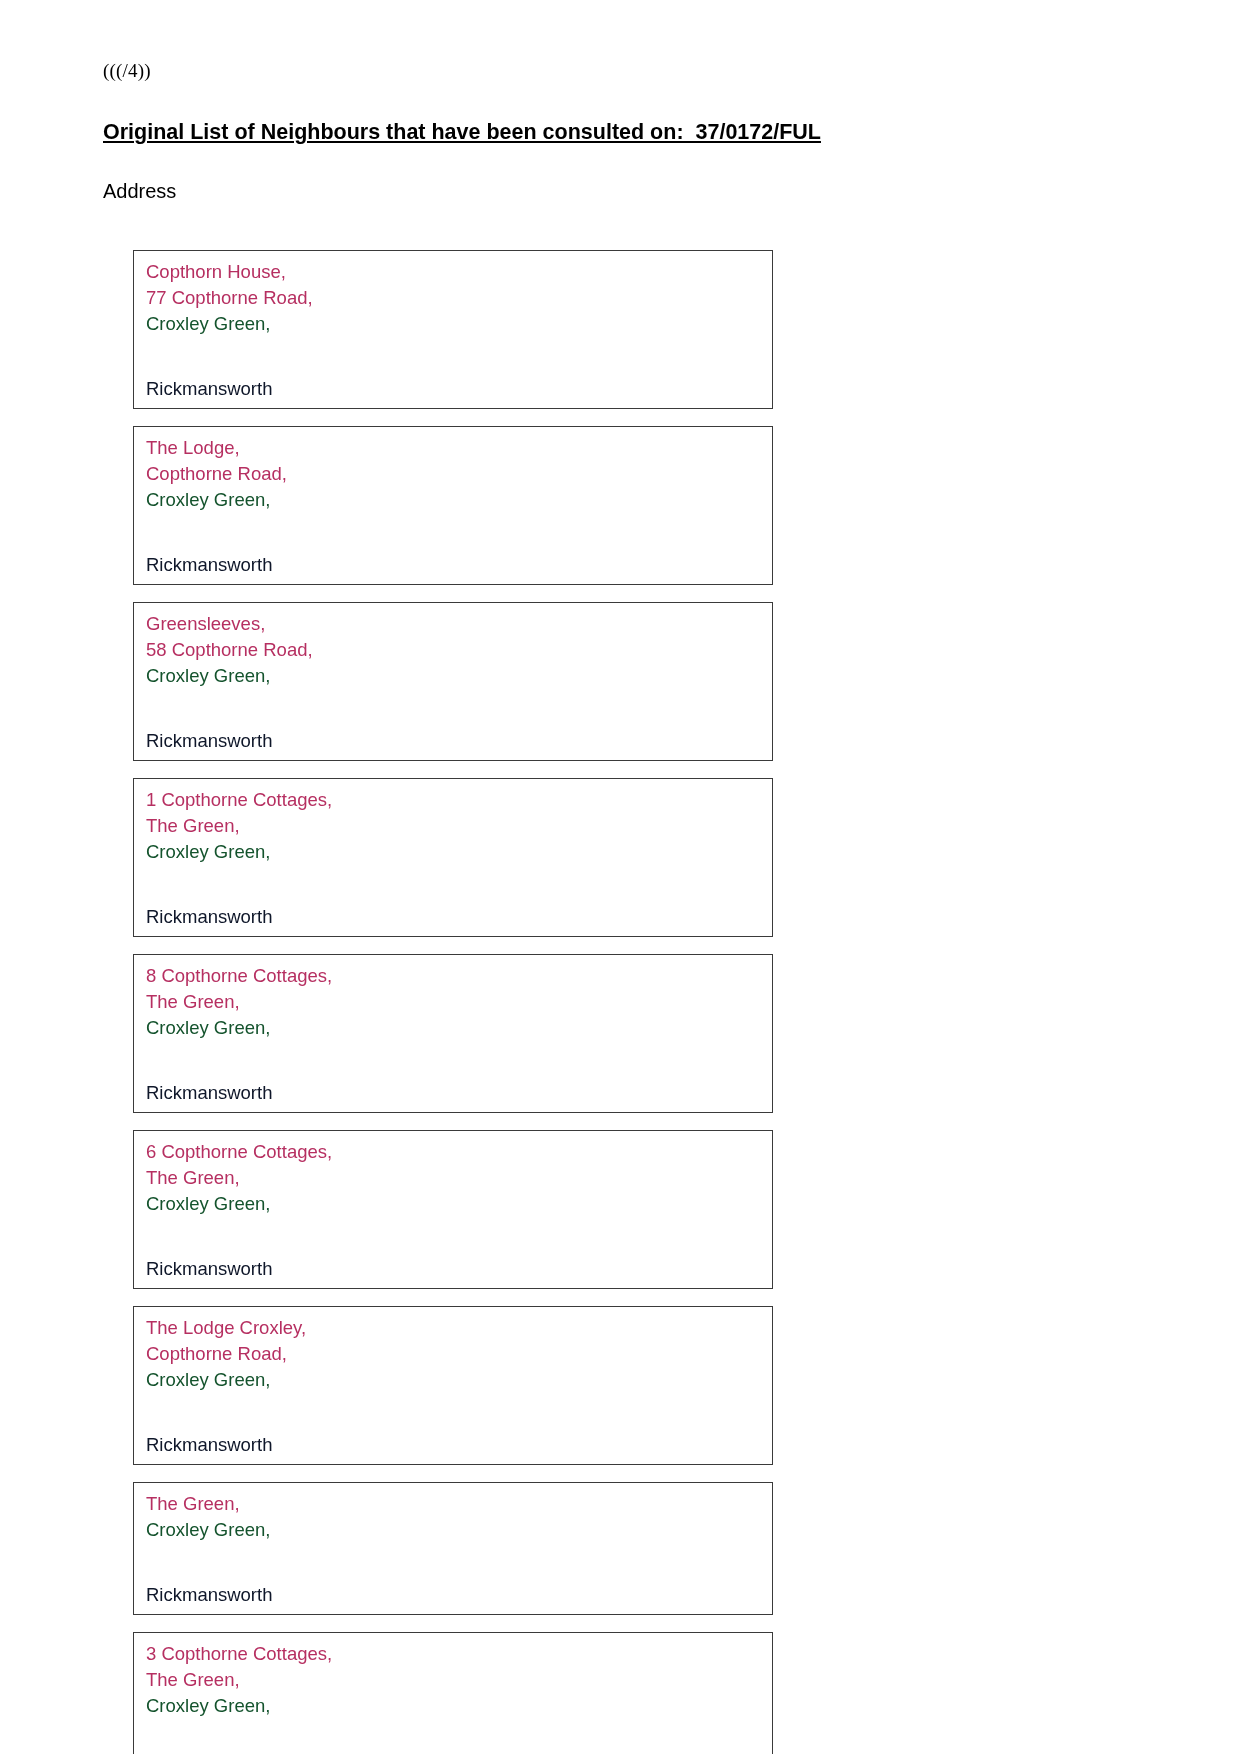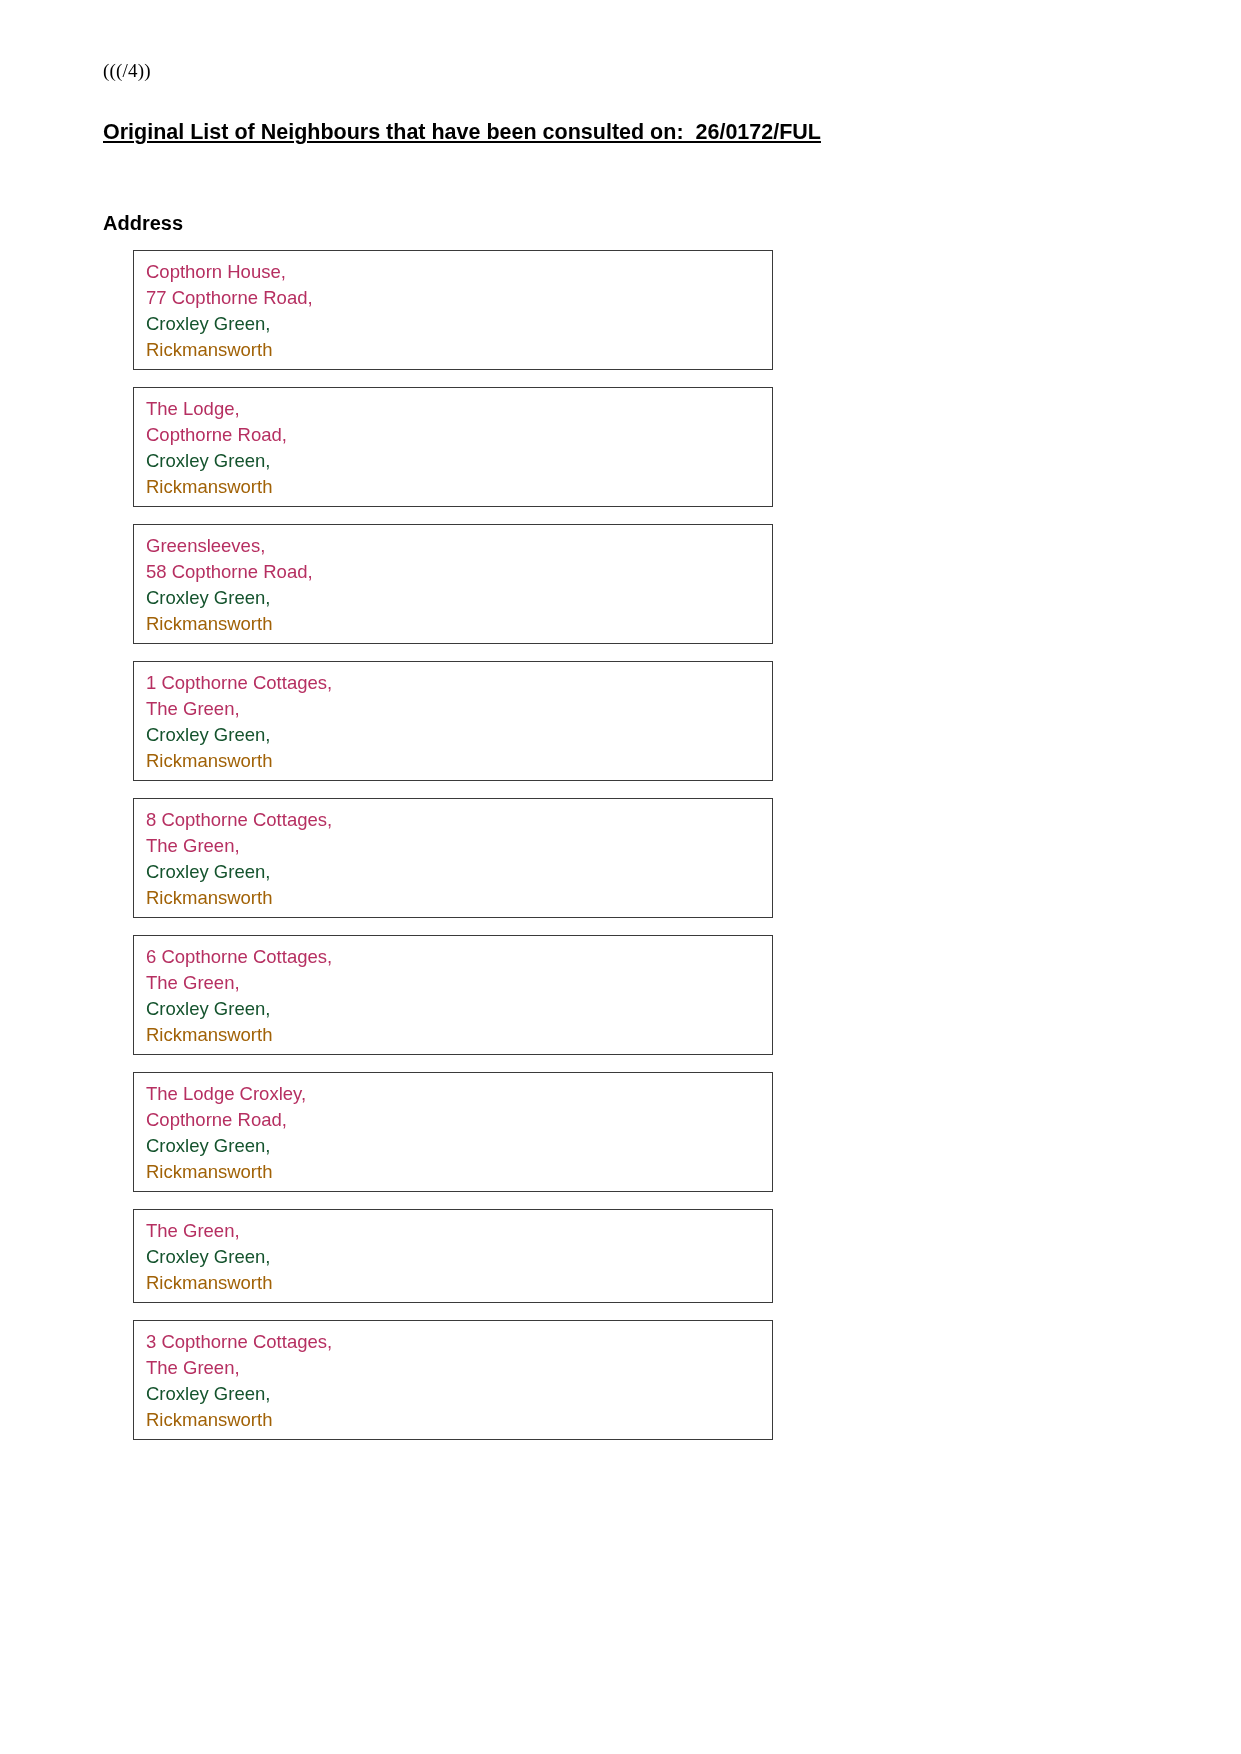--- a/index.html
+++ b/index.html
@@ -37,23 +37,22 @@
     font-weight: bold;
     color: #000000;
     text-decoration: underline;
     white-space: pre;
   }
   .section-label {
     position: absolute;
     left: 103px;
     top: 180px;
     font-size: 20px;
-    font-weight: bold;
+    font-weight: normal;
     color: #000000;
-    margin-top: 32px;
   }
   .address-list {
     position: absolute;
     left: 133px;
     top: 250px;
     width: 616px;
   }
   .address-box {
     border: 1px solid #3a3a3a;
     box-sizing: border-box;
@@ -64,30 +63,30 @@
   }
   .address-line {
     font-size: 18.5px;
     line-height: 26px;
     color: #b03060;
     white-space: pre;
   }
   .address-line.l1 { color: #b62f61; }
   .address-line.l2 { color: #b62f61; }
   .address-line.l3 { color: #14532d; }
-  .address-line.l4 { color: #a16207; }
+  .address-line.l4 { color: #0f172a; margin-top: 39px; }
 </style>
 </head>
 <body>
 
 <div class="page">
 
   <div class="header-code">(((/4))</div>
 
-  <div class="doc-title">Original List of Neighbours that have been consulted on:  26/0172/FUL</div>
+  <div class="doc-title">Original List of Neighbours that have been consulted on:  37/0172/FUL</div>
 
   <div class="section-label">Address</div>
 
   <div class="address-list">
 
     <div class="address-box">
       <div class="address-line l1">Copthorn House,</div>
       <div class="address-line l2">77 Copthorne Road,</div>
       <div class="address-line l3">Croxley Green,</div>
       <div class="address-line l4">Rickmansworth</div>

